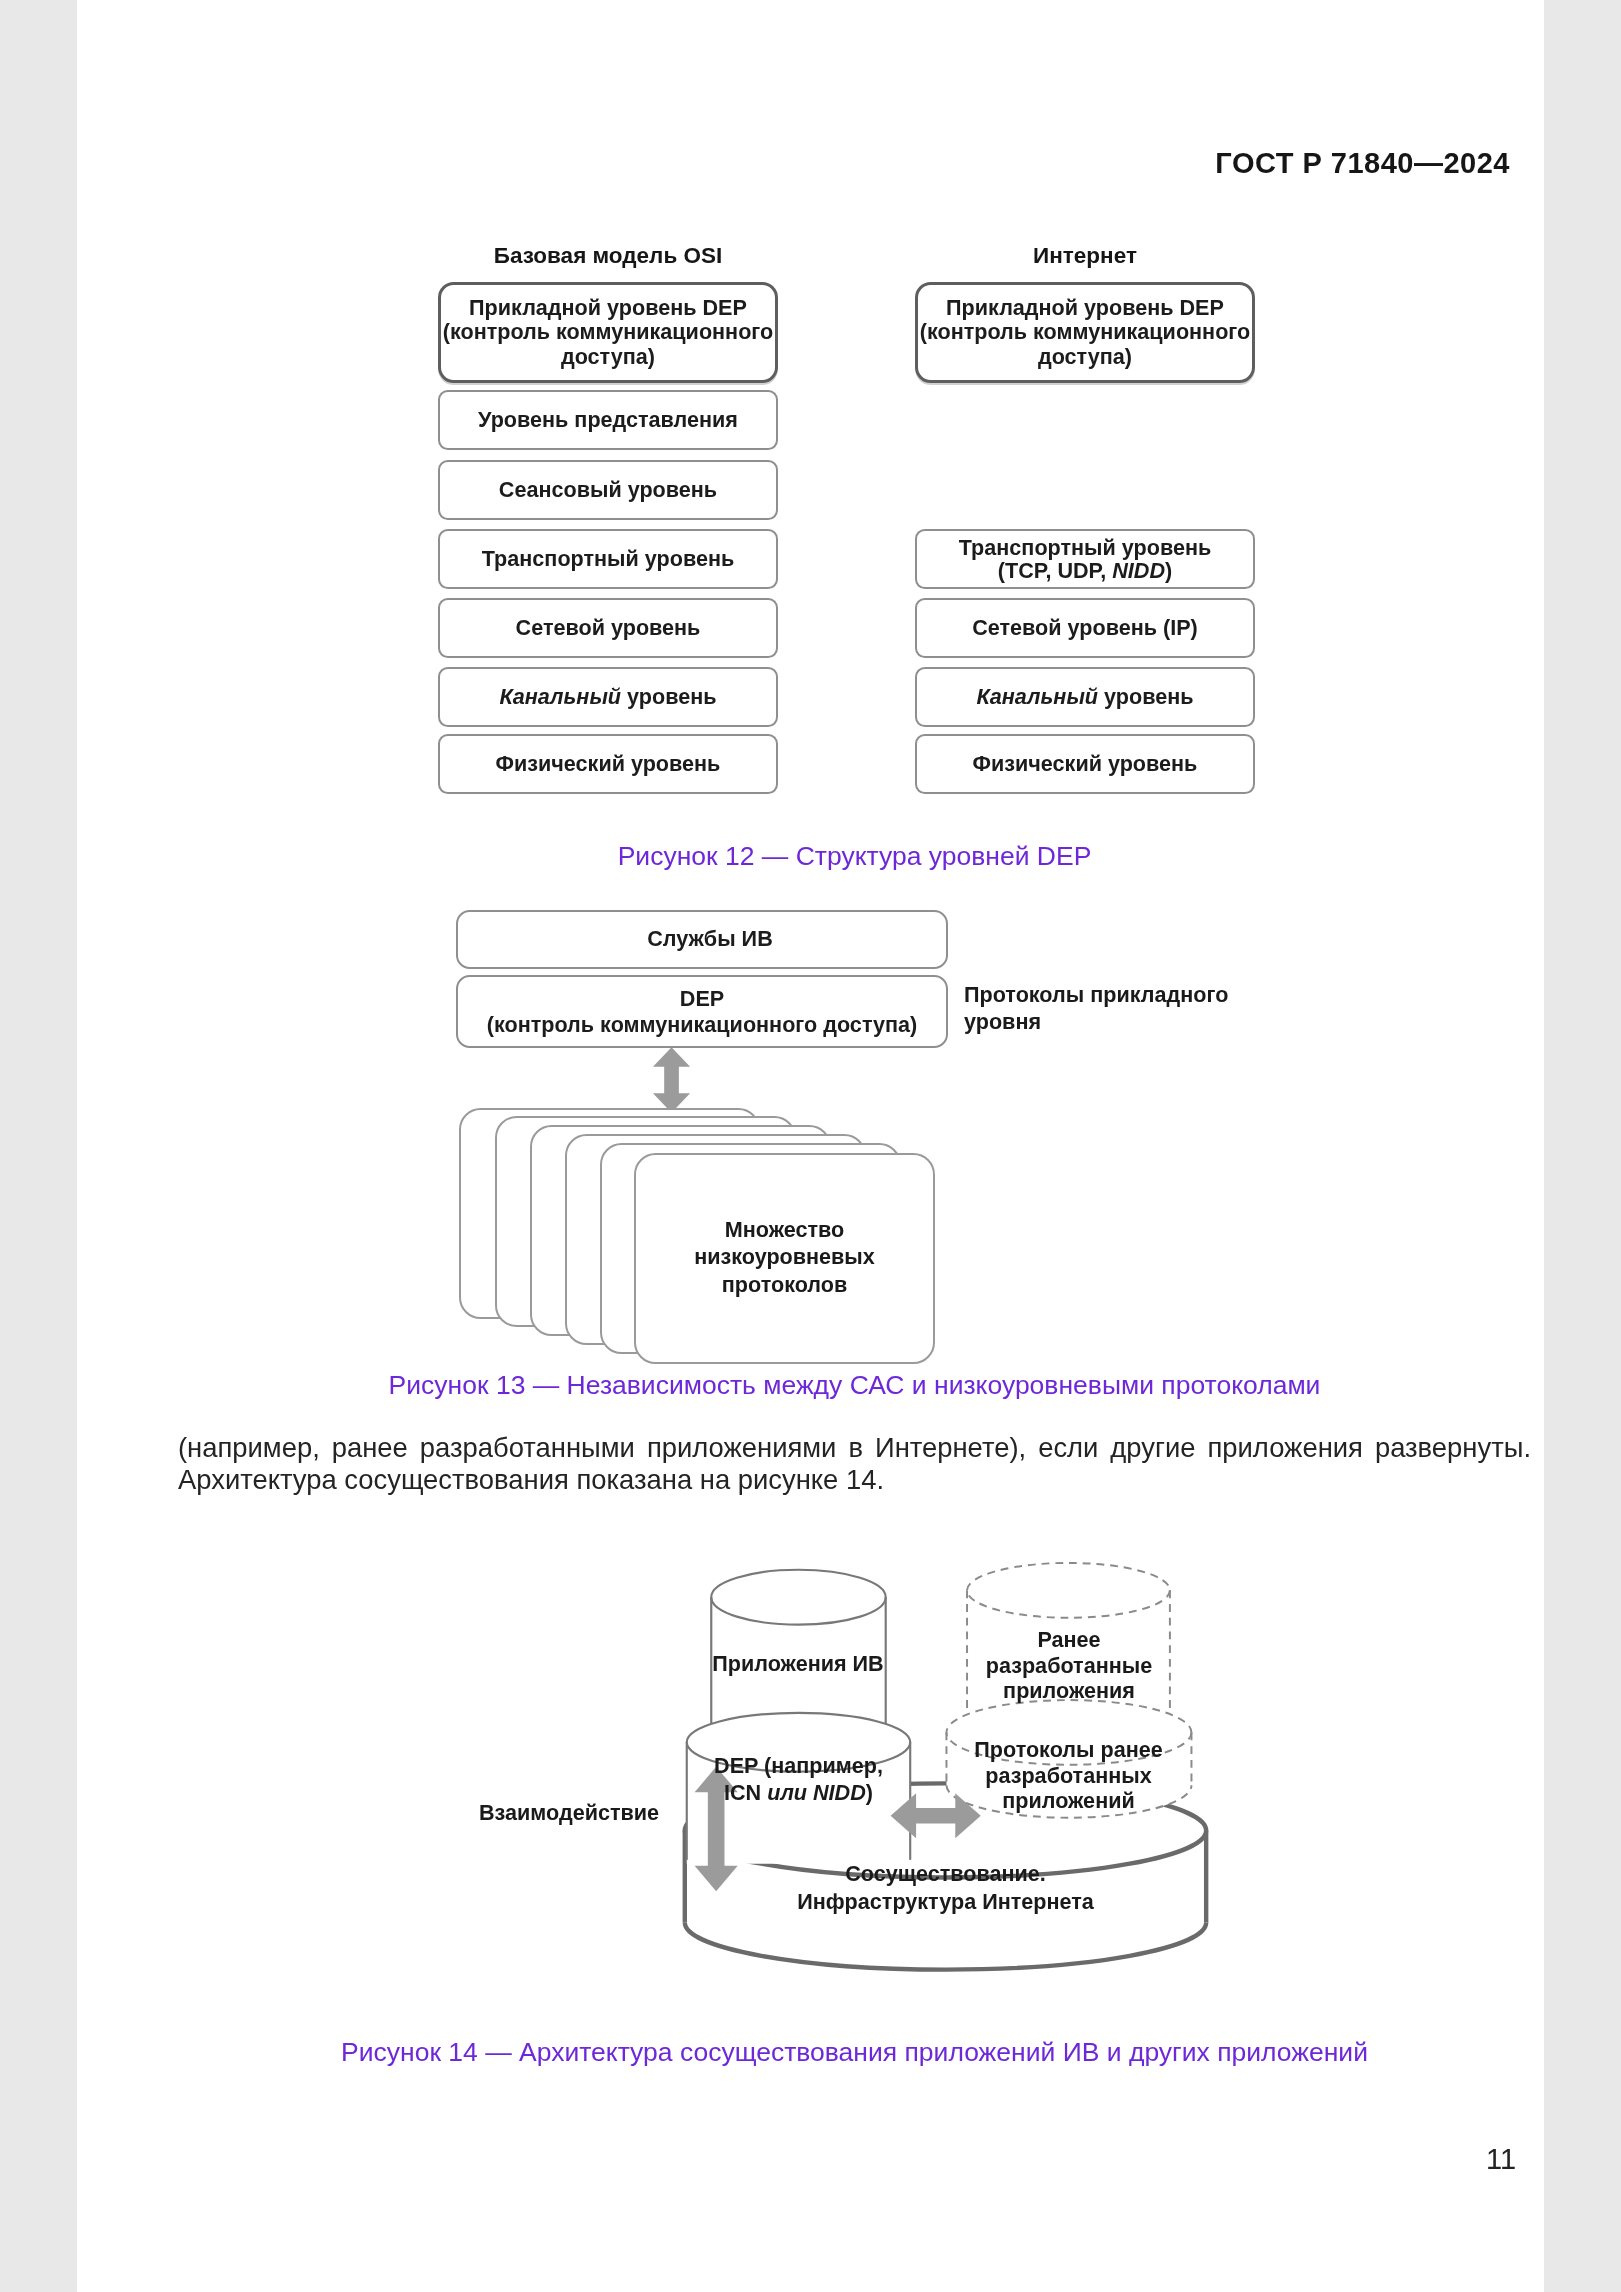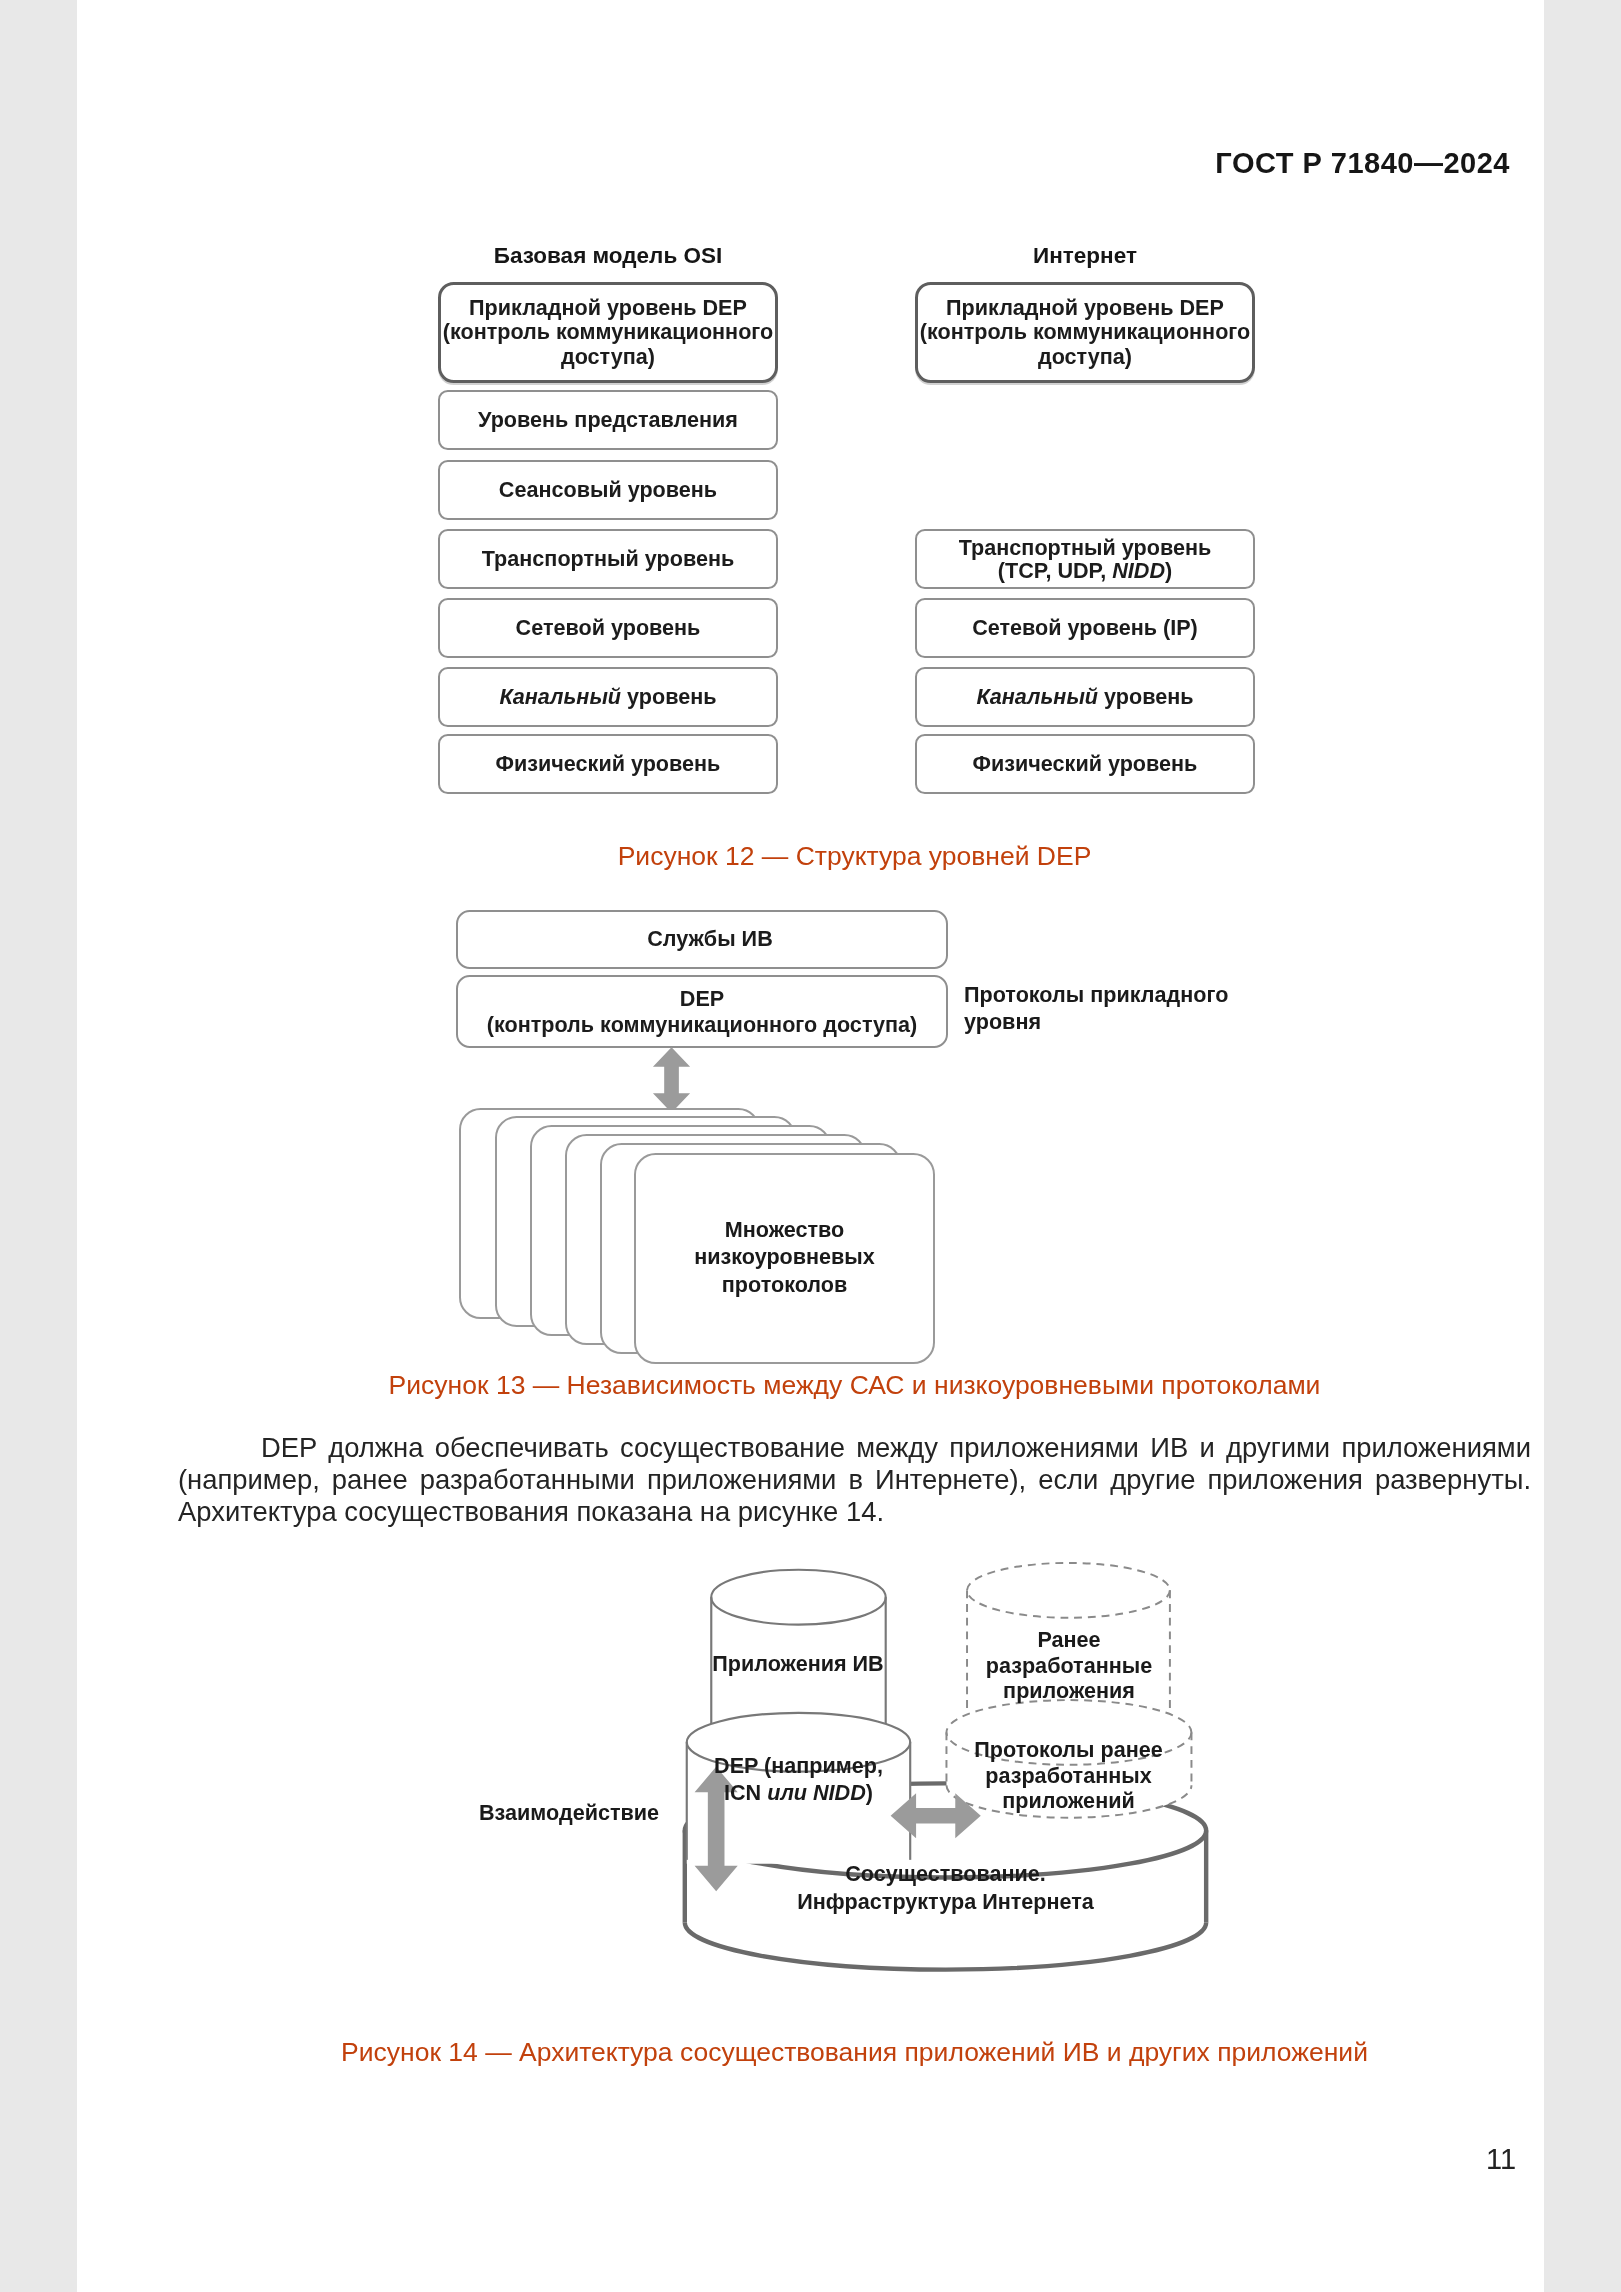--- a/index.html
+++ b/index.html
@@ -10,21 +10,21 @@
   }
   
   .lbox{
     position:absolute;background:#fff;border:2px solid #8f8f8f;border-radius:9.8px;
     display:flex;flex-direction:column;align-items:center;justify-content:center;
     text-align:center;font-weight:700;font-size:21.6px;line-height:24.5px;color:#1c1c1c;
     box-sizing:border-box;
   }
   .lbox.thick{border:3.9px solid #5e5e5e;border-radius:15.7px;box-shadow:0 2px 0 rgba(0,0,0,.18);text-align:right;}
   .colhead{position:absolute;font-weight:700;font-size:22.5px;text-align:center;color:#161616;}
-  .caption{position:absolute;left:101px;width:1353px;text-align:center;font-size:26.5px;color:#c2410c;}
+  .caption{position:absolute;left:101px;width:1353px;text-align:center;font-size:26.5px;color:#6d28d9;}
   .para{position:absolute;left:101px;top:1432px;width:1353px;}
   .para-line{font-size:27.4px;line-height:32px;color:#242424;}
   .jst{text-align:justify;text-align-last:justify;}
   .indent{padding-left:83px;box-sizing:border-box;}
   .stackbox{position:absolute;width:301px;height:211px;background:#fff;border:2px solid #9a9a9a;border-radius:21.6px;box-sizing:border-box;}
   .dlabel{position:absolute;font-weight:700;font-size:21.6px;line-height:26.5px;color:#1a1a1a;}
   .center{text-align:center;}
   .it{font-style:italic;}
   .doccode{position:absolute;left:980px;top:147px;width:453px;text-align:right;font-weight:700;font-size:29px;letter-spacing:0.5px;color:#161616;}
   .pagenum{position:absolute;left:1409px;top:2143px;font-size:29px;color:#222;}
@@ -113,21 +113,20 @@
     <div class="dlabel center" style="left:557px;top:1216px;width:301px;line-height:27.4px;">
       <div>Множество</div>
       <div>низкоуровневых</div>
       <div>протоколов</div>
     </div>
 
     <div class="caption" style="top:1370px;">Рисунок 13 — Независимость между САС и низкоуровневыми протоколами</div>
   </div>
 
   <div class="para">
-    <div class="para-line jst indent">DEP должна обеспечивать сосуществование между приложениями ИВ и другими приложениями</div>
     <div class="para-line jst">(например, ранее разработанными приложениями в Интернете), если другие приложения развернуты.</div>
     <div class="para-line">Архитектура сосуществования показана на рисунке 14.</div>
   </div>
 
   <div>
     <svg style="left:588px;top:1558px;" width="559" height="441" viewBox="600 1590 570 450">
 
       <g>
         <path d="M647 1630 A89 28 0 0 1 825 1630 L825 1762 L647 1762 Z" fill="#fff" stroke="none"></path>
         <ellipse cx="736" cy="1630" rx="89" ry="28" fill="#fff" stroke="#787878" stroke-width="2.2"></ellipse>

